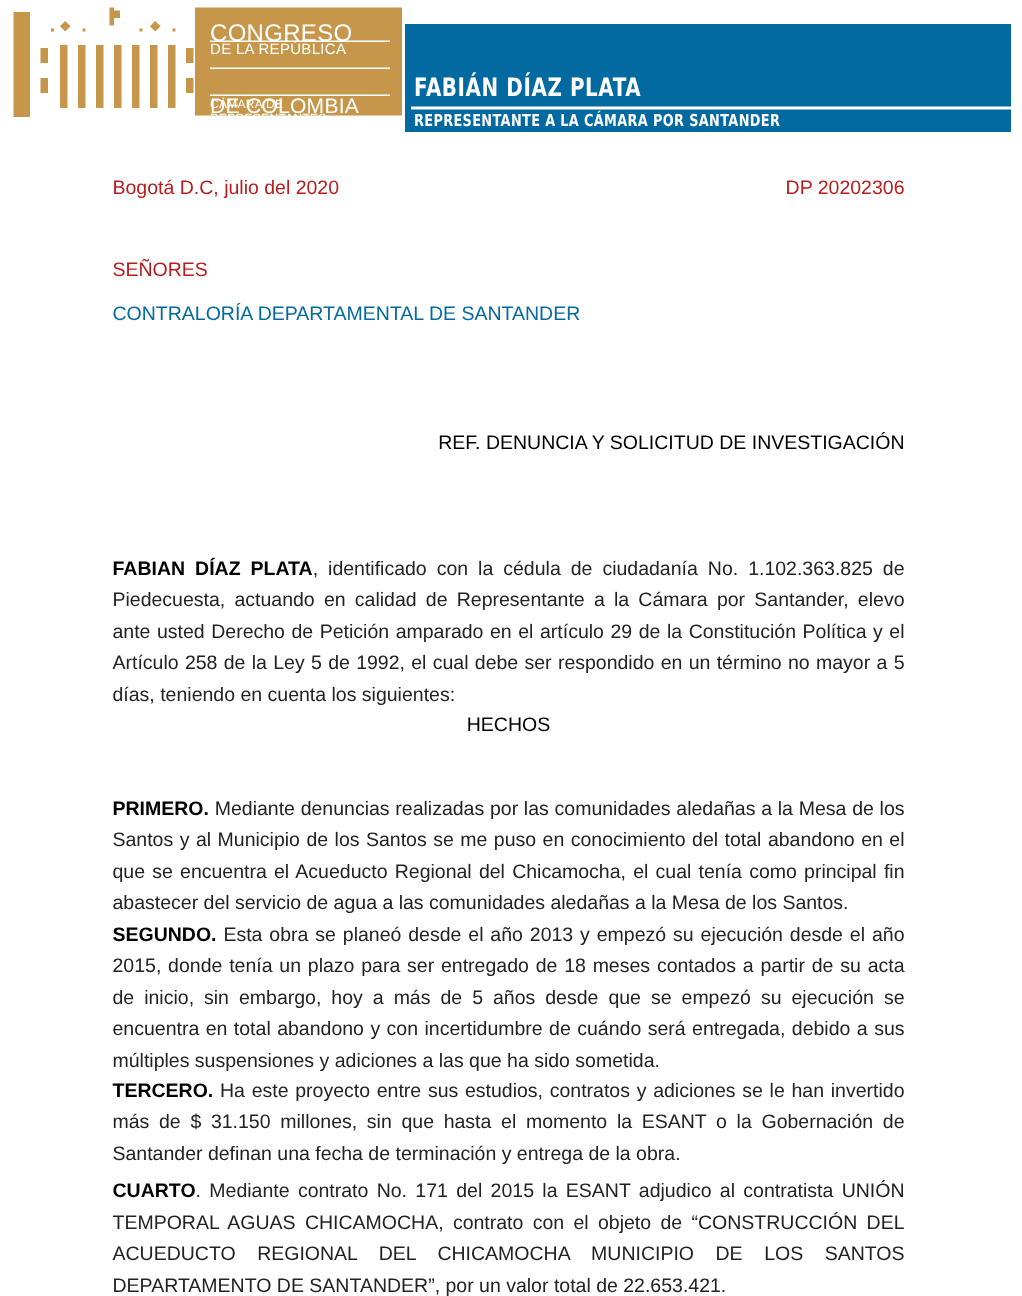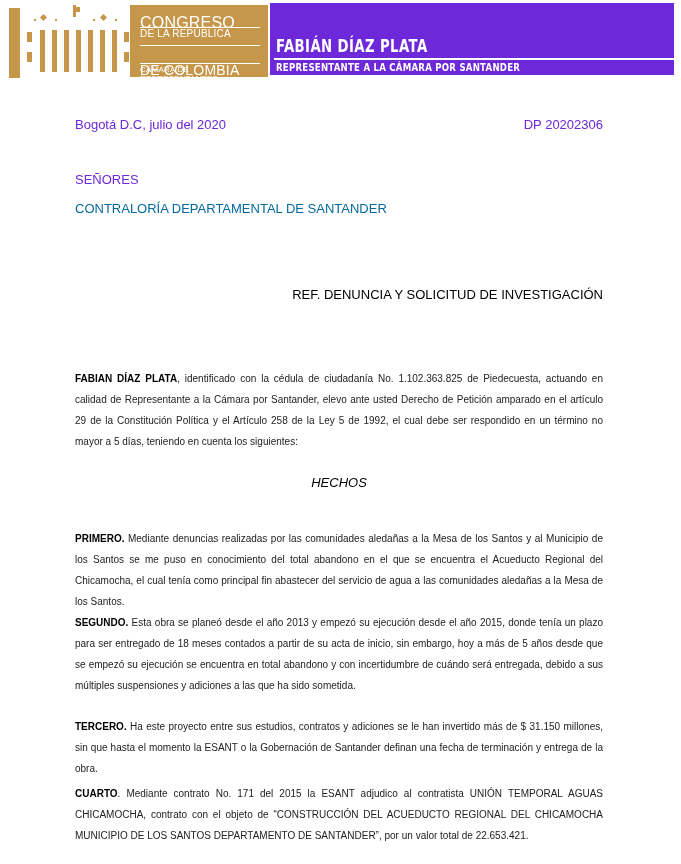--- a/index.html
+++ b/index.html
@@ -4,27 +4,27 @@
 <style>
   html, body { margin: 0; padding: 0; background: #ffffff; }
   body { width: 681px; height: 864px; position: relative; overflow: hidden;
          font-family: "Liberation Sans", sans-serif; color: #1a1a1a; }
   #header { position: absolute; left: 0; top: 0; width: 681px; height: 82px; }
   #logo-block { position: absolute; left: 7px; top: 5px; width: 120px; height: 72px; }
   .lb { position: absolute; background: #c6974b; }
   #congreso-box { position: absolute; left: 130px; top: 5px; width: 138px; height: 72px; background: #c6974b; }
   #congreso-box .l { position: absolute; left: 10px; color: #fff; font-family: "Liberation Sans", sans-serif; letter-spacing: 0.2px; }
   #congreso-box .ul { position: absolute; left: 10px; width: 120px; height: 1px; background: #fff; }
-  #name-box { position: absolute; left: 268px; top: 3px; width: 404px; height: 72px; background: #6d28d9; border-left: 2px solid #fff; }
+  #name-box { position: absolute; left: 268px; top: 16px; width: 404px; height: 72px; background: #0369a1; border-left: 2px solid #fff; }
   #rep-name { position: absolute; left: 6px; top: 33px; color: #fff; font-weight: bold; font-size: 17px; font-family: "DejaVu Sans", sans-serif; transform: scaleX(0.78); transform-origin: left; letter-spacing: 0.5px; }
   #rep-line { position: absolute; left: 4px; top: 55px; width: 400px; height: 2px; background: #fff; }
   #rep-sub { position: absolute; left: 6px; top: 58px; color: #fff; font-weight: bold; font-size: 11px; font-family: "DejaVu Sans", sans-serif; transform: scaleX(0.78); transform-origin: left; letter-spacing: 0.3px; }
 
-  .txt { position: absolute; font-size: 13px; line-height: 21px; color: #6d28d9; }
-  .para { position: absolute; left: 75px; width: 528px; font-size: 10px; line-height: 21px; text-align: justify; color: #222; }
+  .txt { position: absolute; font-size: 13px; line-height: 21px; color: #b91c1c; }
+  .para { position: absolute; left: 75px; width: 528px; font-size: 13px; line-height: 21px; text-align: justify; color: #222; }
   .para b { color: #000; }
 </style>
 </head>
 <body>
 
 <div id="header">
   <div id="logo-block">
     <div class="lb" style="left:2px;top:3px;width:11px;height:70px;"></div>
     <div class="lb" style="left:20px;top:27px;width:5px;height:10px;"></div>
     <div class="lb" style="left:20px;top:47px;width:5px;height:10px;"></div>
@@ -69,21 +69,21 @@
 
 <span class="txt" style="left:75px;top:169px;">SEÑORES</span>
 <span class="txt" style="left:75px;top:198px;color:#0369a1;">CONTRALORÍA DEPARTAMENTAL DE SANTANDER</span>
 
 <span class="txt" style="right:78px;top:284px;color:#000;">REF. DENUNCIA Y SOLICITUD DE INVESTIGACIÓN</span>
 
 <div class="para" style="top:368px;">
   <b>FABIAN DÍAZ PLATA</b><span>, identificado con la cédula de ciudadanía No. 1.102.363.825 de Piedecuesta, actuando en calidad de Representante a la Cámara por Santander, elevo ante usted Derecho de Petición amparado en el artículo 29 de la Constitución Política y el Artículo 258 de la Ley 5 de 1992, el cual debe ser respondido en un término no mayor a 5 días, teniendo en cuenta los siguientes:</span>
 </div>
 
-<div class="txt" style="left:75px;width:528px;text-align:center;top:472px;color:#000;font-style:italic;">HECHOS</div>
+<div class="txt" style="left:75px;width:528px;text-align:center;top:472px;color:#000;">HECHOS</div>
 
 <div class="para" style="top:528px;">
   <b>PRIMERO.</b><span> Mediante denuncias realizadas por las comunidades aledañas a la Mesa de los Santos y al Municipio de los Santos se me puso en conocimiento del total abandono en el que se encuentra el Acueducto Regional del Chicamocha, el cual tenía como principal fin abastecer del servicio de agua a las comunidades aledañas a la Mesa de los Santos.</span>
 </div>
 
 <div class="para" style="top:612px;">
   <b>SEGUNDO.</b><span> Esta obra se planeó desde el año 2013 y empezó su ejecución desde el año 2015, donde tenía un plazo para ser entregado de 18 meses contados a partir de su acta de inicio, sin embargo, hoy a más de 5 años desde que se empezó su ejecución se encuentra en total abandono y con incertidumbre de cuándo será entregada, debido a sus múltiples suspensiones y adiciones a las que ha sido sometida.</span>
 </div>
 
 <div class="para" style="top:716px;">

